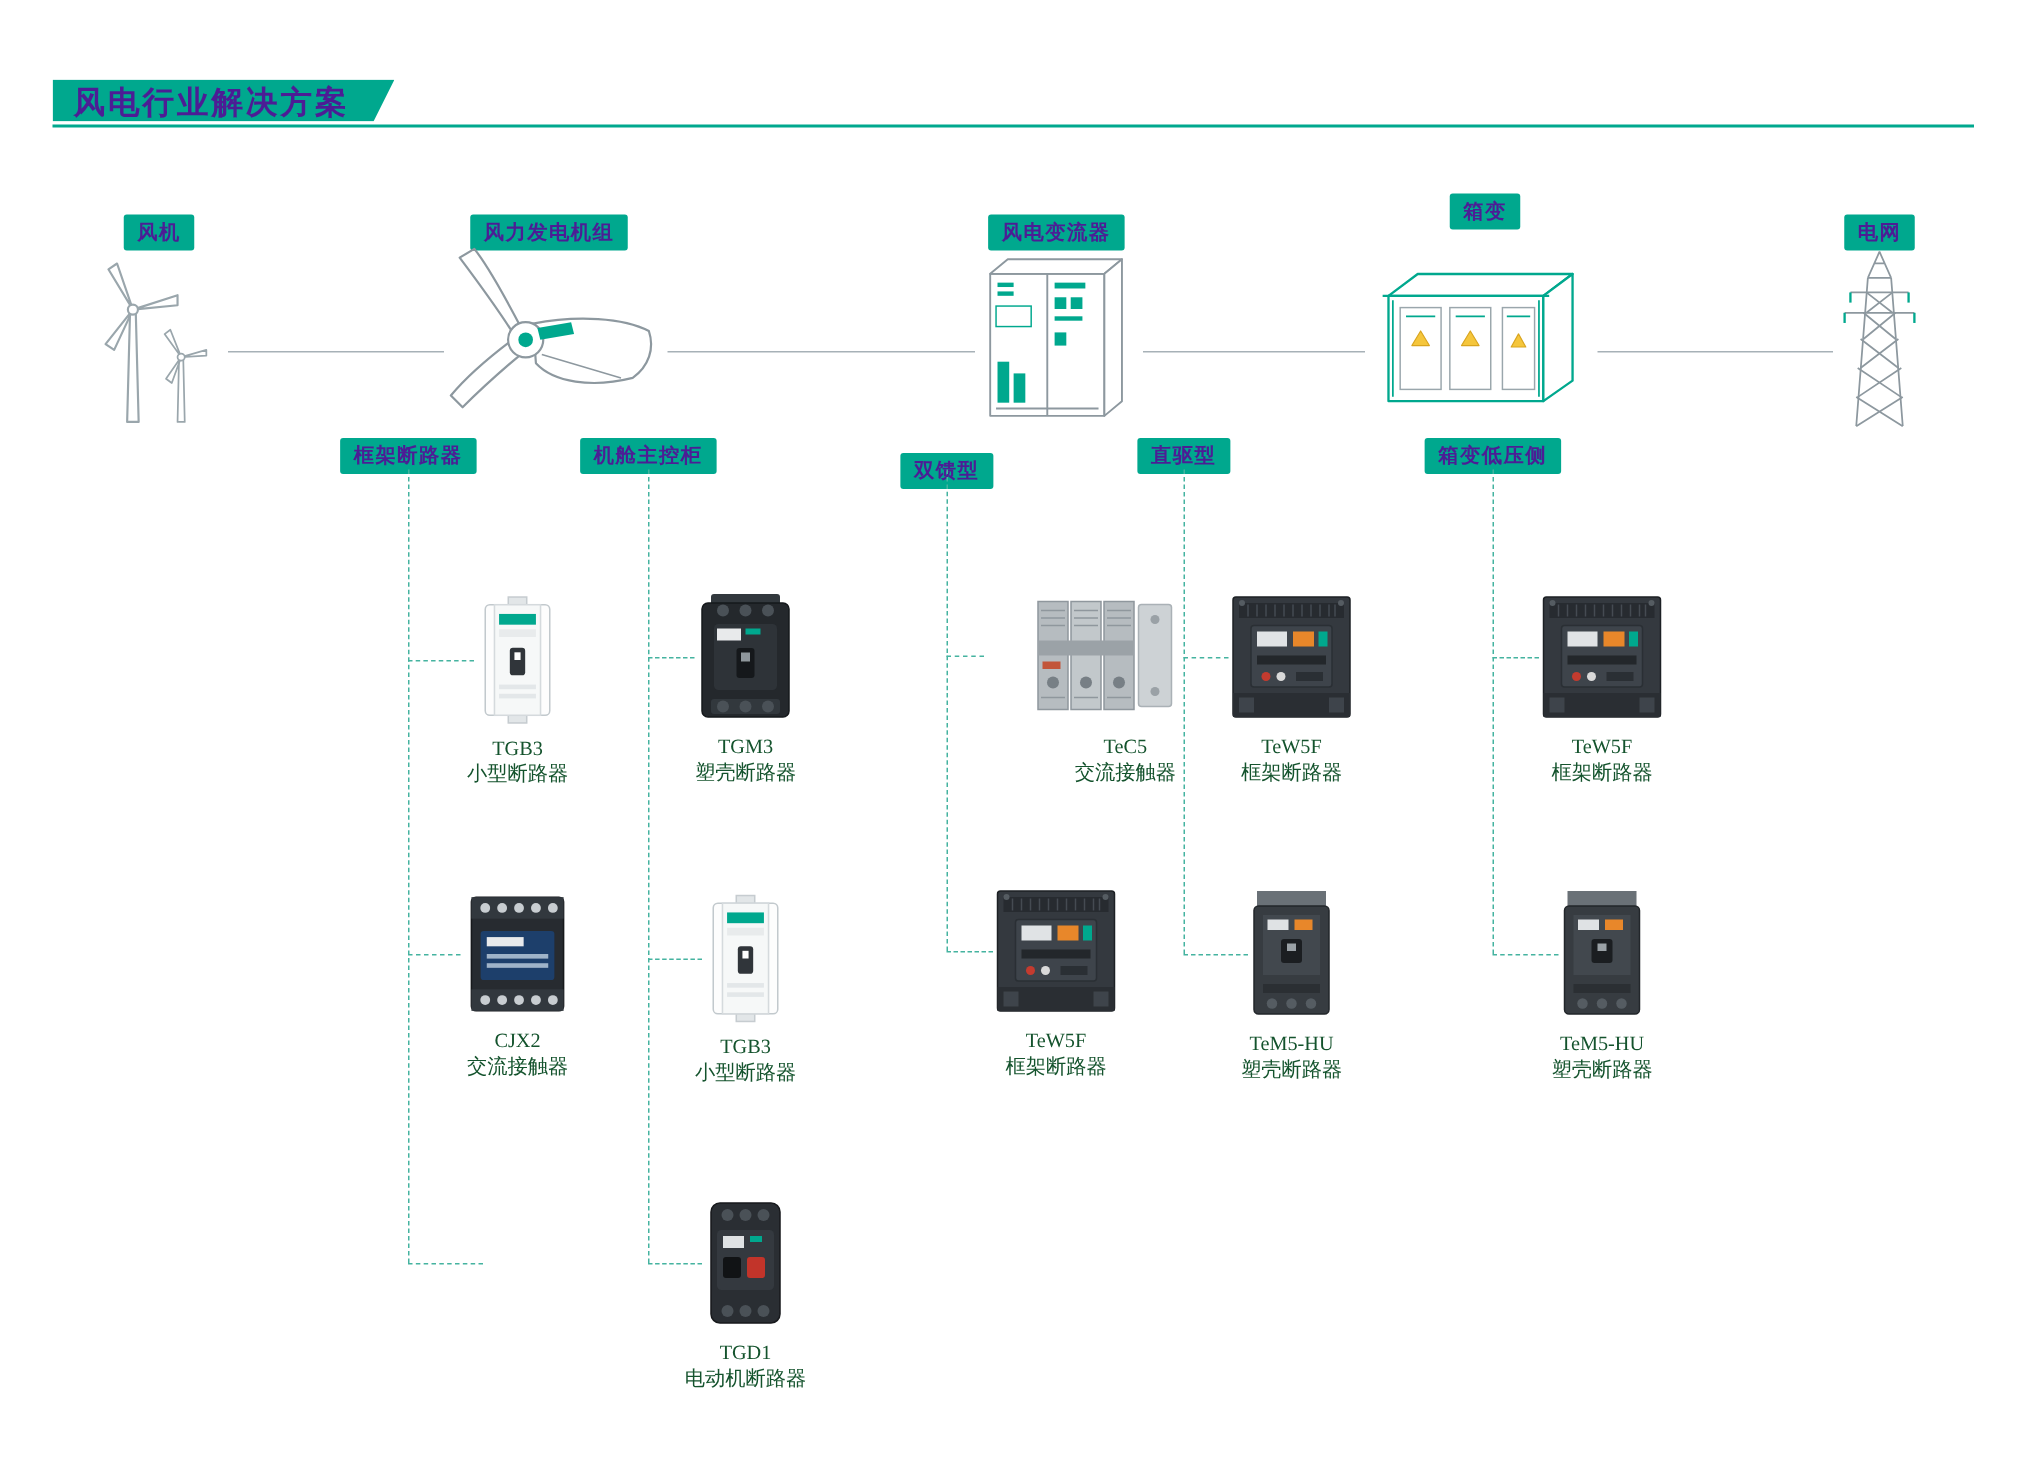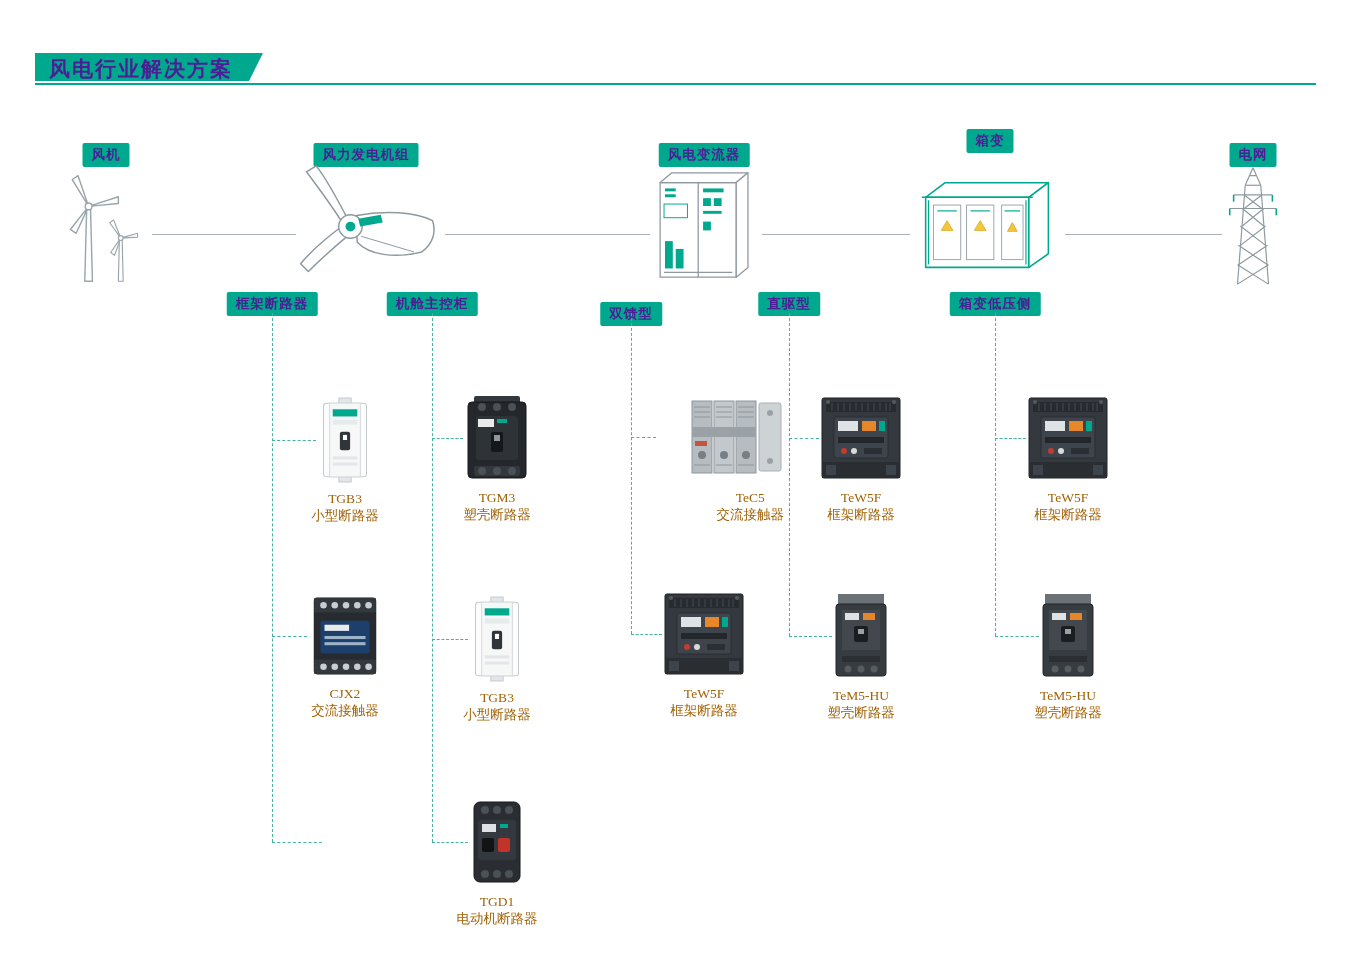--- a/index.html
+++ b/index.html
@@ -23,21 +23,21 @@
   .flow-seg { position:absolute; height:0; border-top:1.5px solid #a7b1b7; }
   .vline { position:absolute; width:0; border-left:1px dashed #45b3a0; }
   .hline { position:absolute; height:0; border-top:1px dashed #45b3a0; }
   .illus { position:absolute; }
 
   .product {
     position:absolute; width:160px; transform:translateX(-50%);
     display:flex; flex-direction:column; align-items:center;
   }
   .prod-cap {
-    margin-top:7px; text-align:center; color:#a16207;
+    margin-top:7px; text-align:center; color:#14532d;
     font-size:13.5px; line-height:1.28;
     font-family:"Liberation Serif", serif;
   }
 </style>
 </head>
 <body>
 
 <div class="canvas">
 
   <svg width="0" height="0" style="position:absolute" aria-hidden="true">

